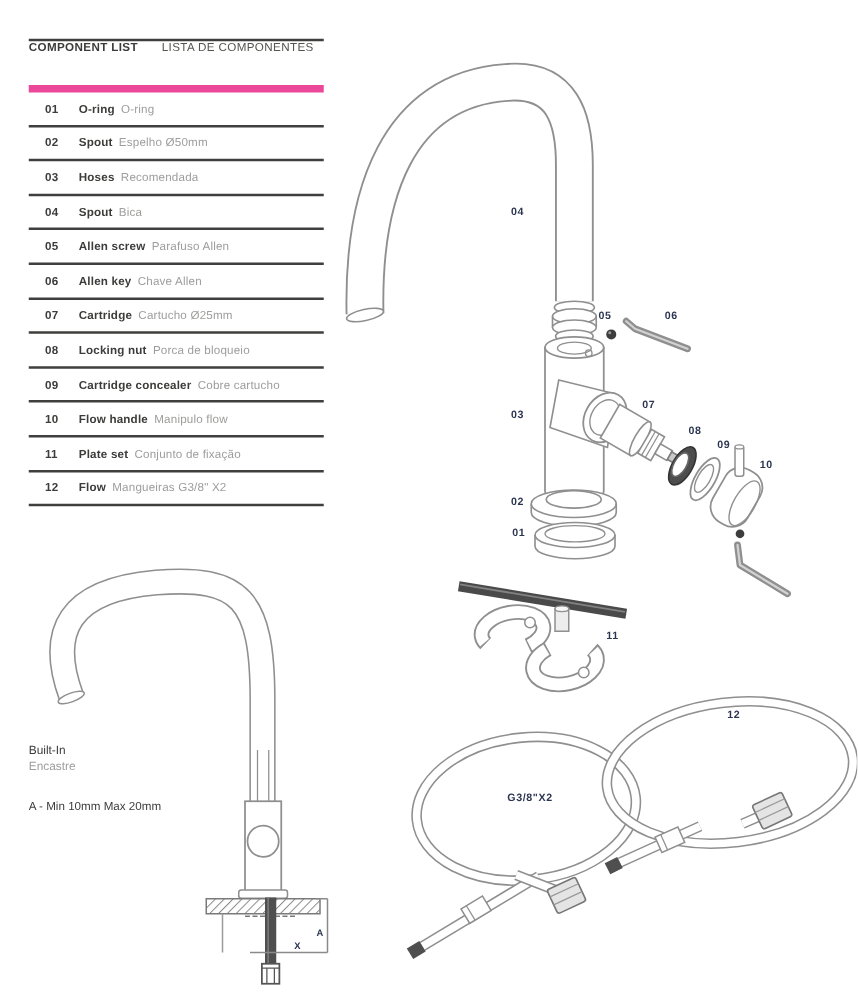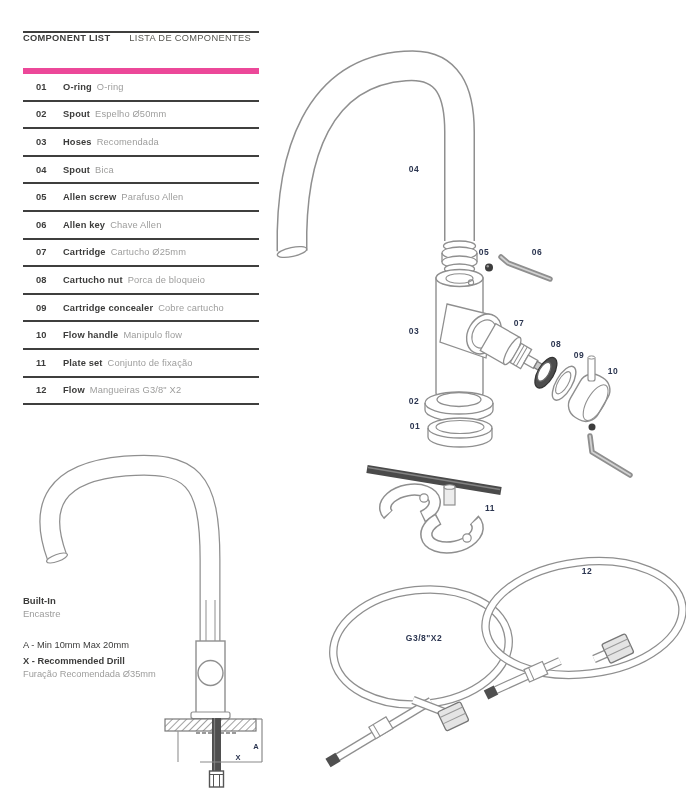--- a/index.html
+++ b/index.html
@@ -16,21 +16,21 @@
   .crow{height:27.6px;border-bottom:2px solid #3f3f3e;display:flex;align-items:center;
     font-size:9.3px;letter-spacing:.15px;white-space:nowrap}
   .cnum{width:27px;margin-left:13px;font-weight:bold;color:#3c3c3b;flex:none}
   .cen{font-weight:bold;color:#3c3c3b;margin-right:5px}
   .cpt{color:#9d9d9c}
 
   
   .bi-title{position:absolute;left:23px;top:594px;font-size:9.5px;line-height:13px}
   .note-a{position:absolute;left:23px;top:640px;font-size:9.3px;font-weight:normal;color:#3c3c3b}
   .note-x{position:absolute;left:23px;top:655px;font-size:9.3px;line-height:12.5px}
-  .bold-dark{font-weight:bold;color:#3c3c3b;display:block}
+  .bold-dark{font-weight:normal;color:#3c3c3b;display:block}
   .gray{color:#9d9d9c;display:block}
 
   
   .plabel{position:absolute;transform:translate(-50%,-50%);font-size:8.5px;font-weight:bold;
     color:#2b3550;letter-spacing:.5px;white-space:nowrap}
   .dimlabel{position:absolute;transform:translate(-50%,-50%);font-size:7.5px;font-weight:bold;
     color:#2b3550;white-space:nowrap}
   svg{position:absolute;left:0;top:0}
 </style>
 </head>
@@ -222,21 +222,21 @@
       <span class="cen">Allen key</span>
       <span class="cpt">Chave Allen</span>
     </div>
     <div class="crow">
       <span class="cnum">07</span>
       <span class="cen">Cartridge</span>
       <span class="cpt">Cartucho Ø25mm</span>
     </div>
     <div class="crow">
       <span class="cnum">08</span>
-      <span class="cen">Cartucho nut</span>
+      <span class="cen">Locking nut</span>
       <span class="cpt">Porca de bloqueio</span>
     </div>
     <div class="crow">
       <span class="cnum">09</span>
       <span class="cen">Cartridge concealer</span>
       <span class="cpt">Cobre cartucho</span>
     </div>
     <div class="crow">
       <span class="cnum">10</span>
       <span class="cen">Flow handle</span>
@@ -266,20 +266,16 @@
   <span class="plabel" style="left:415px;top:426px">01</span>
   <span class="plabel" style="left:490px;top:508px">11</span>
   <span class="plabel" style="left:587px;top:571px">12</span>
   <span class="plabel" style="left:424px;top:638px">G3/8"X2</span>
 
   <div class="bi-title">
     <span class="bold-dark">Built-In</span>
     <span class="gray">Encastre</span>
   </div>
   <div class="note-a">A - Min 10mm Max 20mm</div>
-  <div class="note-x">
-    <span class="bold-dark">X - Recommended Drill</span>
-    <span class="gray">Furação Recomendada Ø35mm</span>
-  </div>
   <span class="dimlabel" style="left:256px;top:746px">A</span>
   <span class="dimlabel" style="left:238px;top:757px">X</span>
 
 </div>
 
 </body></html>

